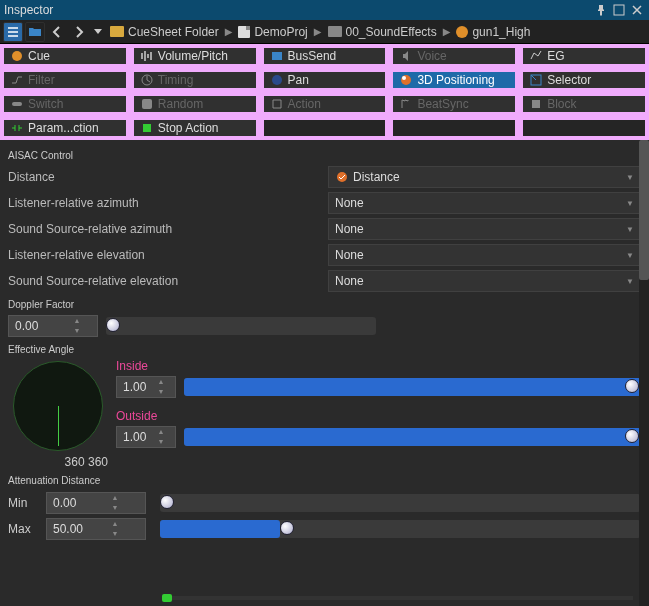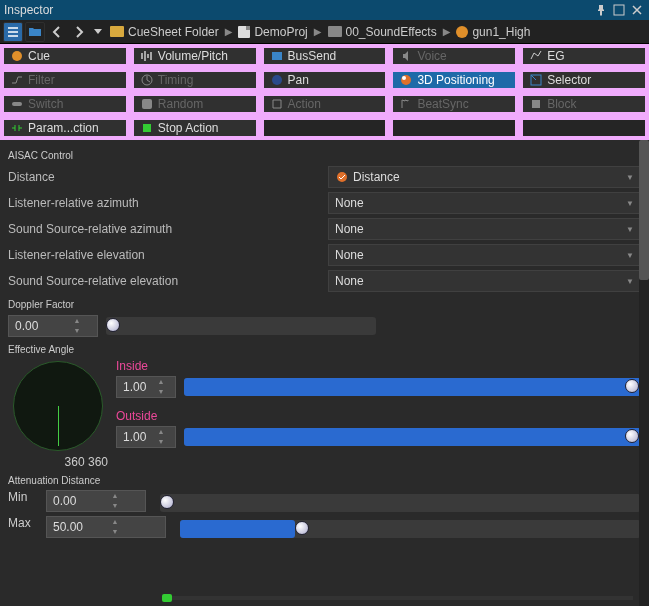--- a/index.html
+++ b/index.html
@@ -34,21 +34,21 @@
 .slider-wrap { flex: 1; display: flex; align-items: center; margin-left: 8px; }
 .slider-track { height: 18px; background: #3a3a3a; border-radius: 3px; position: relative; flex: 1; }
 .slider-fill { position: absolute; left: 0; top: 0; height: 100%; background: #2a6ad0; border-radius: 3px; }
 .slider-thumb { position: absolute; top: 1px; width: 14px; height: 14px; background: radial-gradient(circle at 35% 35%, #fff, #aac); border-radius: 50%; border: 1px solid #223; cursor: pointer; }
 .eff-row { display: flex; margin-top: 4px; }
 .angle-vis { width: 100px; text-align: right; }
 .circle { width: 90px; height: 90px; border: 1px solid #2a5a2a; border-radius: 50%; margin: 2px auto 4px auto; position: relative; background: #101810; }
 .circle .needle { position: absolute; left: 50%; top: 50%; width: 1px; height: 40px; background: #4c4; transform-origin: top; }
 .eff-sliders { flex: 1; margin-left: 8px; }
 .sub-label { color: #ec4899; margin-bottom: 2px; }
-.att-row { display: flex; height: 26px; gap: 6px; }
+.att-row { display: flex; align-items: center; height: 26px; gap: 6px; }
 .att-label { width: 32px; color: #ccc; }
 .mini-track { position: absolute; left: 162px; right: 16px; bottom: 6px; height: 4px; background: #333; }
 .mini-thumb { position: absolute; left: 0; top: -2px; width: 10px; height: 8px; background: #3c3; border-radius: 2px; }
 .scrollbar { position: absolute; right: 0; top: 0; width: 10px; height: 100%; background: #222; }
 .scroll-thumb { position: absolute; top: 0; width: 100%; height: 140px; background: #555; border-radius: 2px; }
 svg { display: block; }
 </style>
 </head>
 <body>
 
@@ -338,21 +338,21 @@
         </div>
     </div>
     <div class="slider-wrap">
         <div class="slider-track">
           <div class="slider-thumb" style="left:0"></div>
         </div>
       </div>
   </div>
   <div class="att-row">
     <div class="att-label">Max</div>
-    <div class="spin" style="width:120px">
+    <div class="spin" style="width:100px">
       <input value="50.00" style="">
       <div class="arrows">
           <div>▲</div>
           <div>▼</div>
         </div>
     </div>
     <div class="slider-wrap">
         <div class="slider-track">
           <div class="slider-fill" style="width:25%"></div>
           <div class="slider-thumb" style="left:25%"></div>

